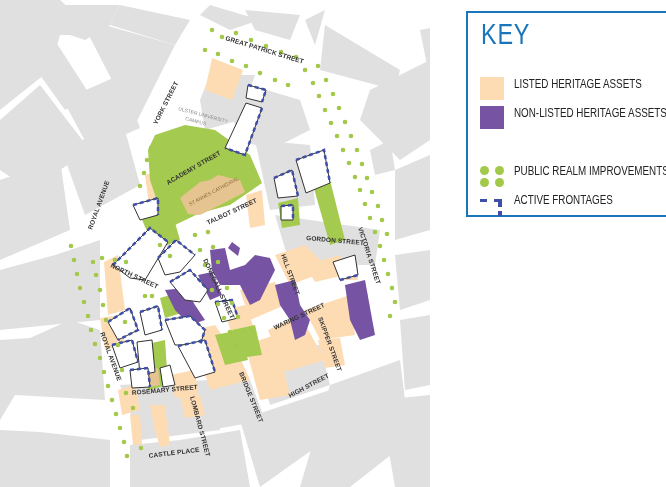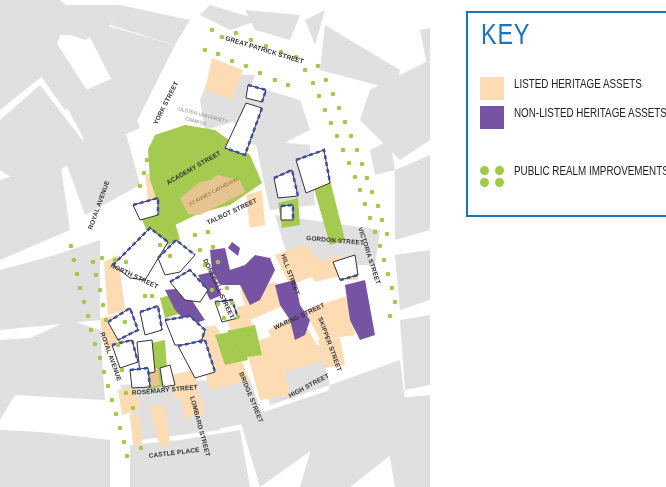--- a/index.html
+++ b/index.html
@@ -286,13 +286,22 @@
   </div>
   <div class="row" style="top:151px">
     <div class="sw dots">
       <i style="left:0;top:2px"></i>
         <i style="left:15px;top:2px"></i>
         <i style="left:0;top:14px"></i>
         <i style="left:15px;top:14px"></i>
     </div>
     <span class="txt">PUBLIC REALM IMPROVEMENTS</span>
   </div>
+  <div class="row" style="top:180px">
+    <div class="sw af">
+      <i style="left:0;top:6px;width:7px;height:3px"></i>
+      <i style="left:14px;top:6px;width:8px;height:3px"></i>
+      <i style="left:18px;top:9px;width:4px;height:5px"></i>
+      <i style="left:18px;top:18px;width:4px;height:5px"></i>
+    </div>
+    <span class="txt">ACTIVE FRONTAGES</span>
+  </div>
 </div>
 
 </body></html>

